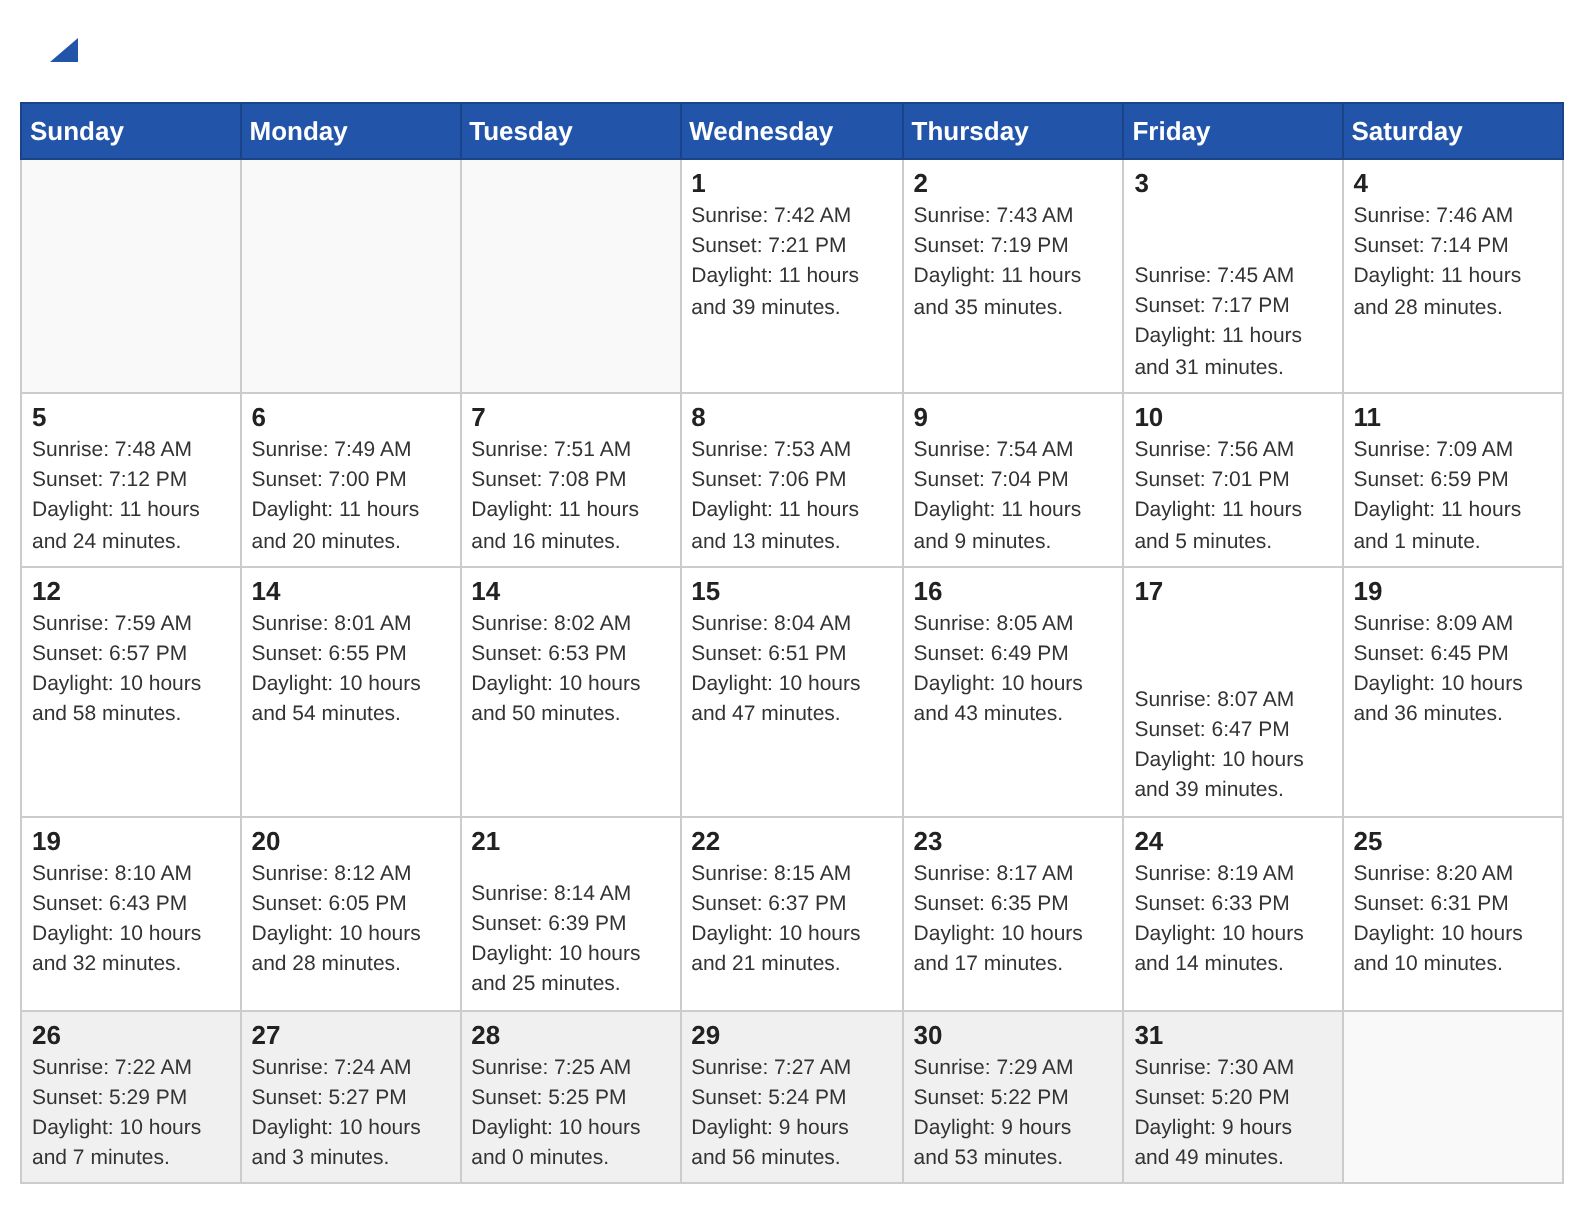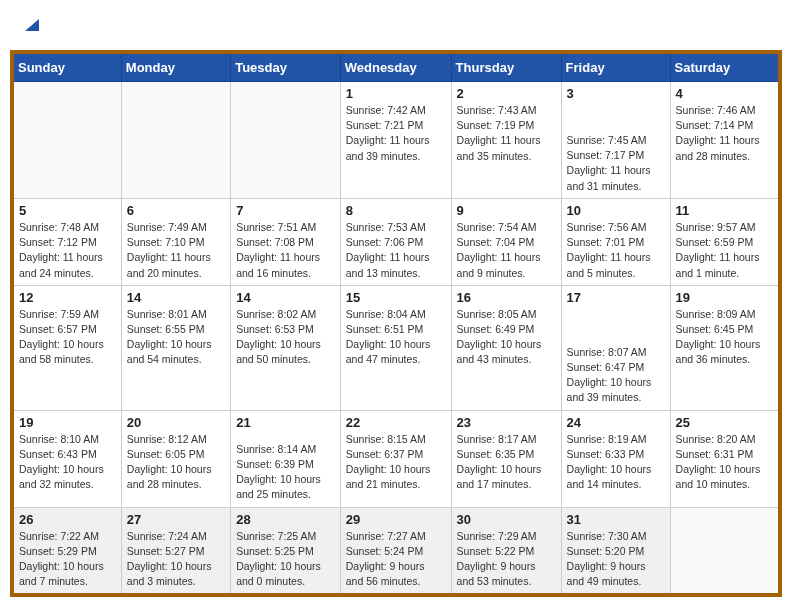--- a/index.html
+++ b/index.html
@@ -37,21 +37,21 @@
       color: #222;
       font-weight: normal;
     }
     .location {
       font-size: 16px;
       color: #444;
     }
     .calendar {
       width: 100%;
       border-collapse: collapse;
-      border: 4px solid #a16207;
+      border: 1px solid #a16207;
     }
     .calendar th {
       background-color: #2255aa;
       color: #fff;
       font-size: 13px;
       font-weight: bold;
       padding: 6px 4px;
       text-align: left;
       border: 1px solid #1a4488;
     }
@@ -155,21 +155,21 @@
         <td>
           <span class="day-number">5</span>
           <div class="day-info" style="white-space: pre-line;">Sunrise: 7:48 AM
 Sunset: 7:12 PM
 Daylight: 11 hours
 and 24 minutes.</div>
         </td>
         <td>
           <span class="day-number">6</span>
           <div class="day-info" style="white-space: pre-line;">Sunrise: 7:49 AM
-Sunset: 7:10 PM
+Sunset: 7:00 PM
 Daylight: 11 hours
 and 20 minutes.</div>
         </td>
         <td>
           <span class="day-number">7</span>
           <div class="day-info" style="white-space: pre-line;">Sunrise: 7:51 AM
 Sunset: 7:08 PM
 Daylight: 11 hours
 and 16 minutes.</div>
         </td>
@@ -189,21 +189,21 @@
         </td>
         <td>
           <span class="day-number">10</span>
           <div class="day-info" style="white-space: pre-line;">Sunrise: 7:56 AM
 Sunset: 7:01 PM
 Daylight: 11 hours
 and 5 minutes.</div>
         </td>
         <td>
           <span class="day-number">11</span>
-          <div class="day-info" style="white-space: pre-line;">Sunrise: 9:57 AM
+          <div class="day-info" style="white-space: pre-line;">Sunrise: 7:09 AM
 Sunset: 6:59 PM
 Daylight: 11 hours
 and 1 minute.</div>
         </td>
       </tr>
       <tr>
         <td>
           <span class="day-number">12</span>
           <div class="day-info" style="white-space: pre-line;">Sunrise: 7:59 AM
 Sunset: 6:57 PM

